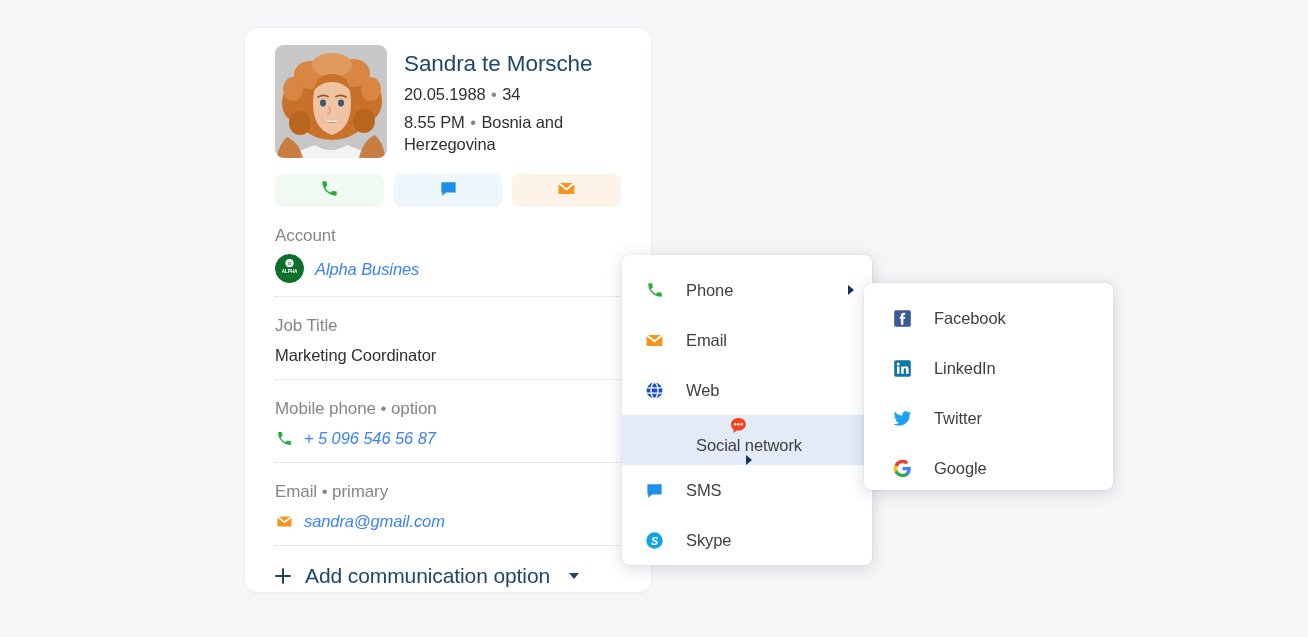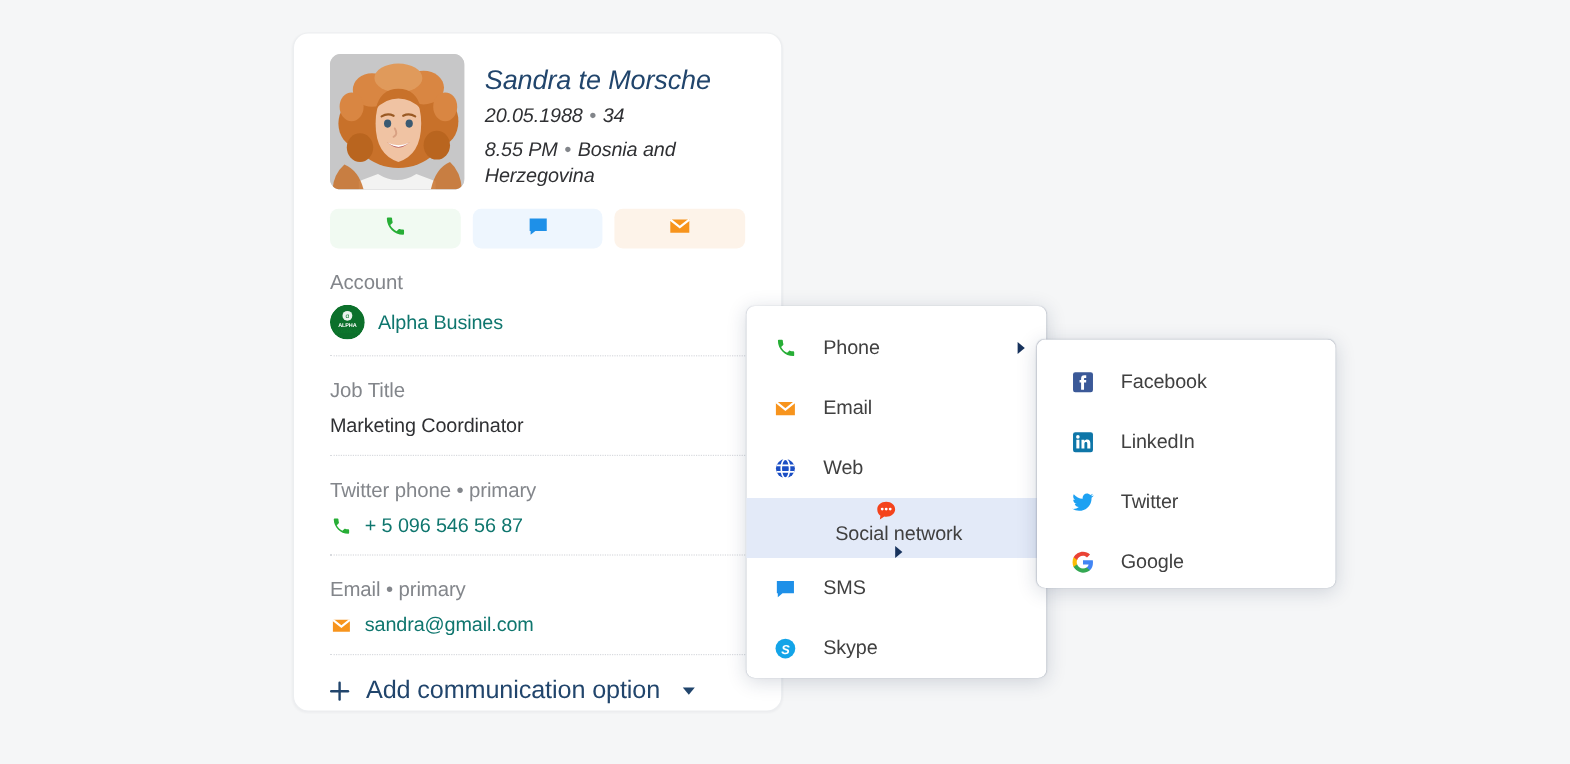--- a/index.html
+++ b/index.html
@@ -29,23 +29,22 @@
     box-sizing: border-box;
     box-shadow: 0 1px 2px rgba(16, 30, 54, 0.04);
   }
 
   .card-inner {
     padding: 17px 30px 0 30px;
   }
 
   .identity-row {
     display: flex;
-    align-items: flex-end;
+    align-items: center;
     gap: 17px;
-    font-style: italic;
   }
 
   .avatar {
     width: 112px;
     height: 113px;
     border-radius: 9px;
     flex: 0 0 auto;
     overflow: hidden;
     position: relative;
     background: #c9c9c9;
@@ -117,23 +116,24 @@
     font-size: 16.5px;
     line-height: 22px;
     color: #2f3033;
     letter-spacing: -0.1px;
     display: flex;
     align-items: center;
     gap: 11px;
   }
   .field-value.link-blue a,
   .link-blue {
-    color: #0f766e;
+    color: #3b82f6;
     text-decoration: none;
     cursor: pointer;
+    font-style: italic;
   }
   .account-logo {
     width: 29px;
     height: 29px;
     border-radius: 50%;
     flex: 0 0 auto;
     overflow: hidden;
   }
   .account-logo svg { display: block; }
   .val-icon {
@@ -326,21 +326,21 @@
     </div>
 
     <div class="field">
       <div class="field-label">Job Title</div>
       <div class="field-value">
         <span>Marketing Coordinator</span>
       </div>
     </div>
 
     <div class="field">
-      <div class="field-label">Twitter phone • primary</div>
+      <div class="field-label">Mobile phone • option</div>
       <div class="field-value">
         <span class="val-icon">
           <svg width="17" height="17" viewBox="0 0 24 24" fill="#27ae36" aria-hidden="true">
             <path d="M6.6 10.8c1.4 2.8 3.8 5.1 6.6 6.6l2.2-2.2c.3-.3.7-.4 1-.2 1.2.4 2.4.6 3.7.6.6 0 1 .4 1 1V20c0 .6-.4 1-1 1C10.8 21 3 13.2 3 3.9c0-.6.4-1 1-1h3.5c.6 0 1 .4 1 1 0 1.3.2 2.5.6 3.7.1.3 0 .7-.2 1l-2.3 2.2z"></path>
           </svg>
         </span>
         <span class="link-blue">+ 5 096 546 56 87</span>
       </div>
     </div>
 

